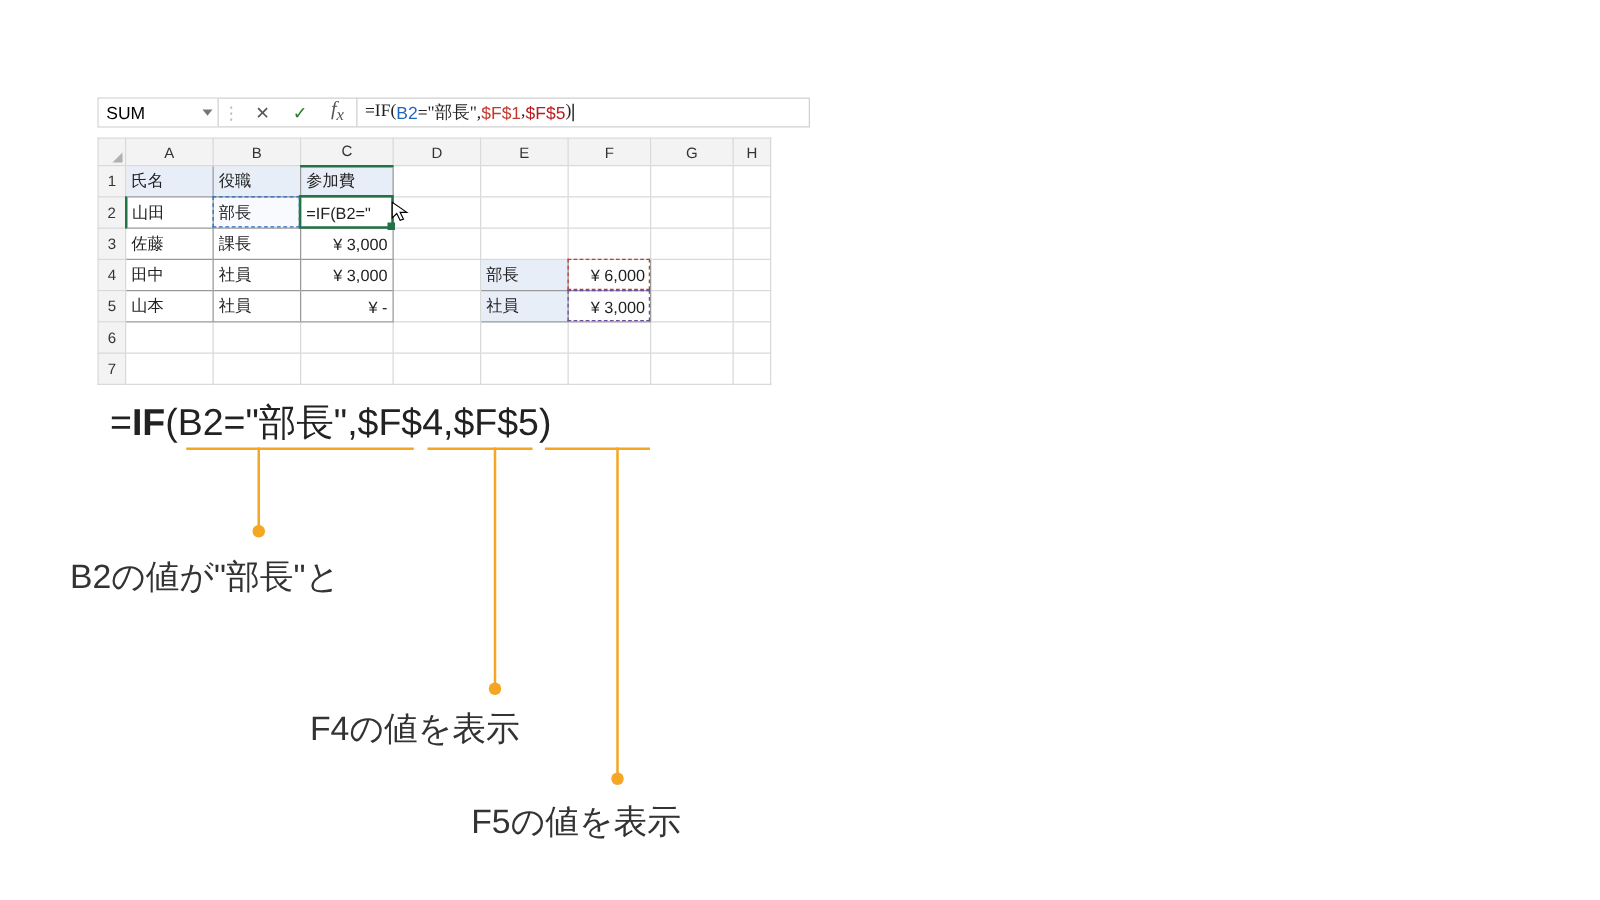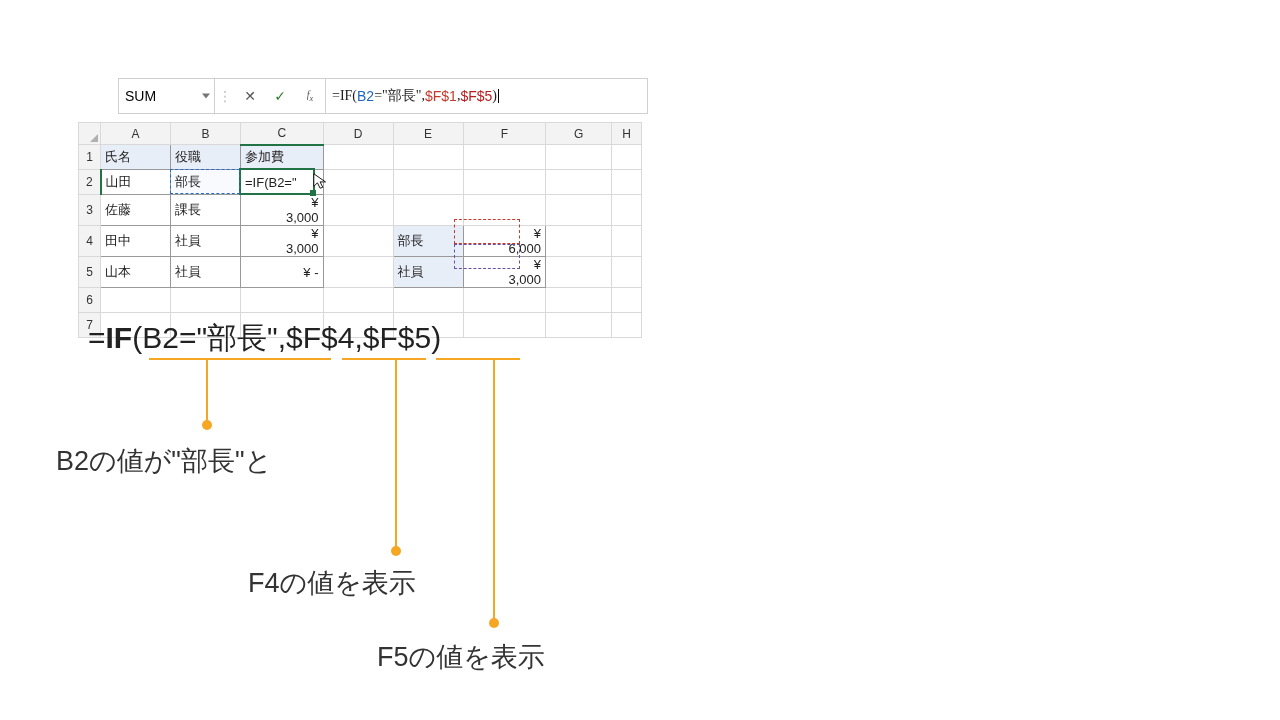--- a/index.html
+++ b/index.html
@@ -1,46 +1,46 @@
 <!DOCTYPE html>
 <html><head>
 <meta charset="utf-8">
 <style>
   * { box-sizing: border-box; margin: 0; padding: 0; }
   body { font-family: "Meiryo", "Yu Gothic", sans-serif; background: #fff; width: 1280px; height: 720px; position: relative; overflow: hidden; }
 
   .container { position: absolute; left: 78px; top: 78px; width: 570px; }
 
   
-  .formula-row { display: flex; align-items: stretch; height: 36px; border: 1px solid #d0d0d0; background: #fff; font-size: 14px; margin-left: 40px; }
+  .formula-row { display: flex; align-items: stretch; height: 24px; border: 1px solid #d0d0d0; background: #fff; font-size: 14px; }
   .namebox-wrap { position: relative; width: 96px; border-right: 1px solid #d0d0d0; background: #fff; display:flex; align-items:center; padding-left:6px; }
   .namebox-dd { position:absolute; right:4px; top:50%; transform:translateY(-50%); width:0; height:0; border-left:4px solid transparent; border-right:4px solid transparent; border-top:5px solid #777; }
   .fb-sep { width: 20px; display:flex; align-items:center; justify-content:center; color:#bbb; }
   .fb-btn { width: 30px; display:flex; align-items:center; justify-content:center; color:#555; font-size:14px; cursor:default; }
   .fb-btn.check { color:#2a7d2a; }
-  .fx { font-style: italic; font-family: "Times New Roman", serif; font-size: 10px; color:#555; }
+  .fx { font-style: italic; font-family: "Times New Roman", serif; font-size: 16px; color:#555; }
   .formula-input { flex:1; border-left:1px solid #d0d0d0; display:flex; align-items:center; padding:0 6px; font-size:14px; white-space: nowrap; }
   .formula-input .p-black { color:#222;font-family:Liberation Serif, serif; }
   .formula-input .p-blue { color:#1f66c1;text-align:right; }
   .formula-input .p-red { color:#c43a2e; }
   .formula-input .p-purple { color:#b91c1c; }
   .caret { display:inline-block; width:1px; height:14px; background:#000; vertical-align:middle; margin-left:1px; }
 
   
   .sheet { margin-top: 8px; }
   table.grid { border-collapse: collapse; font-size: 13px; color:#222; }
   table.grid th, table.grid td { border: 1px solid #d9d9d9; background:#fff; }
   table.grid th.colhdr { background:#f3f3f3; font-weight:normal; text-align:center; height:22px; font-size:12px; color:#333; }
   table.grid th.rowhdr { background:#f3f3f3; font-weight:normal; text-align:center; width:22px; font-size:12px; color:#333; }
   table.grid th.corner { background:#f3f3f3; width:22px; height:22px; position:relative; }
   .corner-tri { position:absolute; right:2px; bottom:2px; width:0;height:0;border-left:8px solid transparent; border-bottom:8px solid #b0b0b0; }
   .wA{width:70px}.wB{width:70px}.wC{width:74px}.wD{width:70px}.wE{width:70px}.wF{width:66px}.wG{width:66px}.wH{width:30px}
   td.data { height:25px; padding:0 4px; }
   td.data.hdrcell { background:#e8eef8; }
-  td.data.num { text-align:right; font-family:Arial,sans-serif;padding-left:45px; }
+  td.data.num { text-align:right; font-family:Arial,sans-serif; }
   td.data.formula { font-family:Arial,sans-serif; }
   td.tborder { border:1px solid #999 !important; }
 
   
   .grid-holder { position:relative; display:inline-block; }
   .ov { position:absolute; pointer-events:none; }
   .sel-green { border:2px solid #217346; background:transparent; }
   .sel-handle { position:absolute; width:6px; height:6px; background:#217346; right:-3px; bottom:-3px; }
   .marq { border:1.5px dashed; }
   .marq.blue { border-color:#2a6ac1; background:rgba(42,106,193,0.03); }

